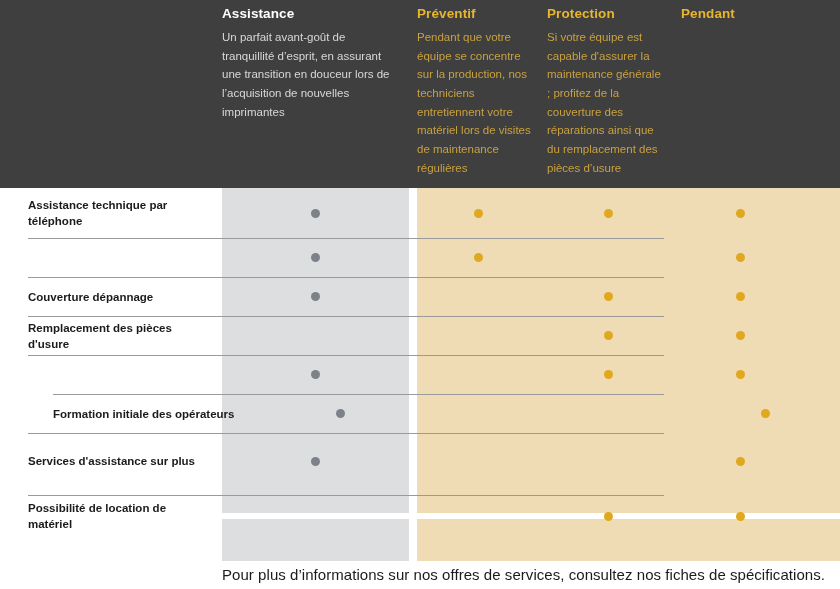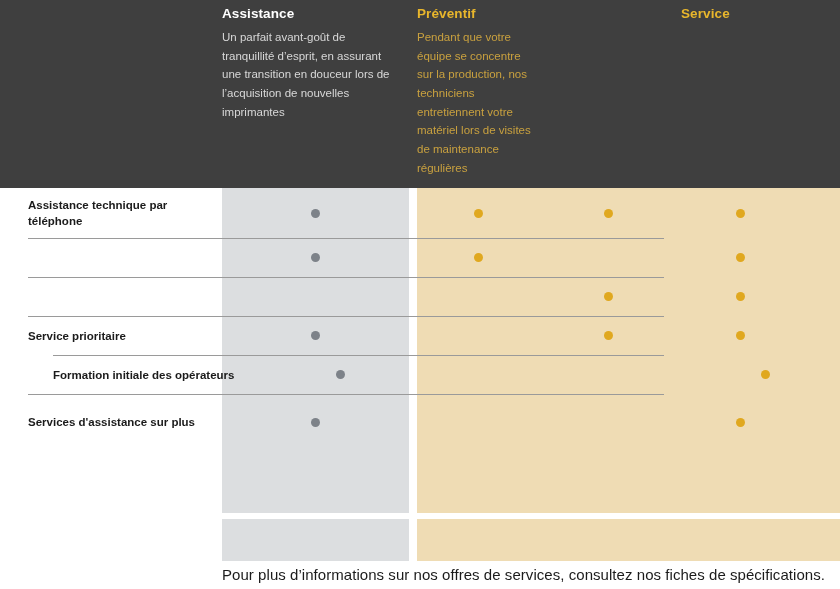--- a/index.html
+++ b/index.html
@@ -124,22 +124,26 @@
 
 <div id="header-band">
   <div class="header-col col-preventif">
     <div class="col-title">Préventif</div>
     <div class="col-desc">Pendant que votre équipe se concentre sur la production, nos techniciens entretiennent votre matériel lors de visites de maintenance régulières</div>
   </div>
   <div class="header-col col-assistance">
     <div class="col-title">Assistance</div>
     <div class="col-desc">Un parfait avant-goût de tranquillité d’esprit, en assurant une transition en douceur lors de l’acquisition de nouvelles imprimantes</div>
   </div>
+  <div class="header-col col-protection">
+    <div class="col-title">Protection</div>
+    <div class="col-desc">Si votre équipe est capable d'assurer la maintenance générale ; profitez de la couverture des réparations ainsi que du remplacement des pièces d’usure</div>
+  </div>
   <div class="header-col col-global">
-    <div class="col-title">Service</div>
+    <div class="col-title">Pendant</div>
   </div>
 </div>
 
 <div class="band" id="band-grey-main"></div>
 <div class="band" id="band-tan-main"></div>
 <div class="band" id="band-grey-bottom"></div>
 <div class="band" id="band-tan-bottom"></div>
 
 <div id="matrix">
     <div class="row no-sep" style="height: 50px;">
@@ -150,38 +154,51 @@
       <div class="dot gold" style="left: 740px;"></div>
     </div>
     <div class="row" style="height: 39px;">
       <div class="sep"></div>
       <div class="dot grey" style="left: 315px;"></div>
       <div class="dot gold" style="left: 478px;"></div>
       <div class="dot gold" style="left: 740px;"></div>
     </div>
     <div class="row" style="height: 39px;">
       <div class="sep"></div>
-      <div class="dot gold" style="left: 608px;"></div>
-      <div class="dot gold" style="left: 740px;"></div>
-    </div>
-    <div class="row" style="height: 39px;">
-      <div class="sep"></div>
-      <div class="row-label">Service prioritaire</div>
+      <div class="row-label">Couverture dépannage</div>
+      <div class="dot grey" style="left: 315px;"></div>
+      <div class="dot gold" style="left: 608px;"></div>
+      <div class="dot gold" style="left: 740px;"></div>
+    </div>
+    <div class="row" style="height: 39px;">
+      <div class="sep"></div>
+      <div class="row-label">Remplacement des pièces d'usure</div>
+      <div class="dot gold" style="left: 608px;"></div>
+      <div class="dot gold" style="left: 740px;"></div>
+    </div>
+    <div class="row" style="height: 39px;">
+      <div class="sep"></div>
       <div class="dot grey" style="left: 315px;"></div>
       <div class="dot gold" style="left: 608px;"></div>
       <div class="dot gold" style="left: 740px;"></div>
     </div>
     <div class="row" style="height: 39px; margin-left: 25px;">
       <div class="sep"></div>
       <div class="row-label">Formation initiale des opérateurs</div>
       <div class="dot grey" style="left: 315px;"></div>
       <div class="dot gold" style="left: 740px;"></div>
     </div>
     <div class="row" style="height: 56px;">
       <div class="sep"></div>
       <div class="row-label">Services d'assistance sur plus</div>
       <div class="dot grey" style="left: 315px;"></div>
       <div class="dot gold" style="left: 740px;"></div>
     </div>
     <div style="height: 6px;"></div>
+    <div class="row" style="height: 42px;">
+      <div class="sep"></div>
+      <div class="row-label">Possibilité de location de matériel</div>
+      <div class="dot gold" style="left: 608px;"></div>
+      <div class="dot gold" style="left: 740px;"></div>
+    </div>
   </div>
 
 <div id="footnote">Pour plus d’informations sur nos offres de services, consultez nos fiches de spécifications.</div>
 
 </body></html>

